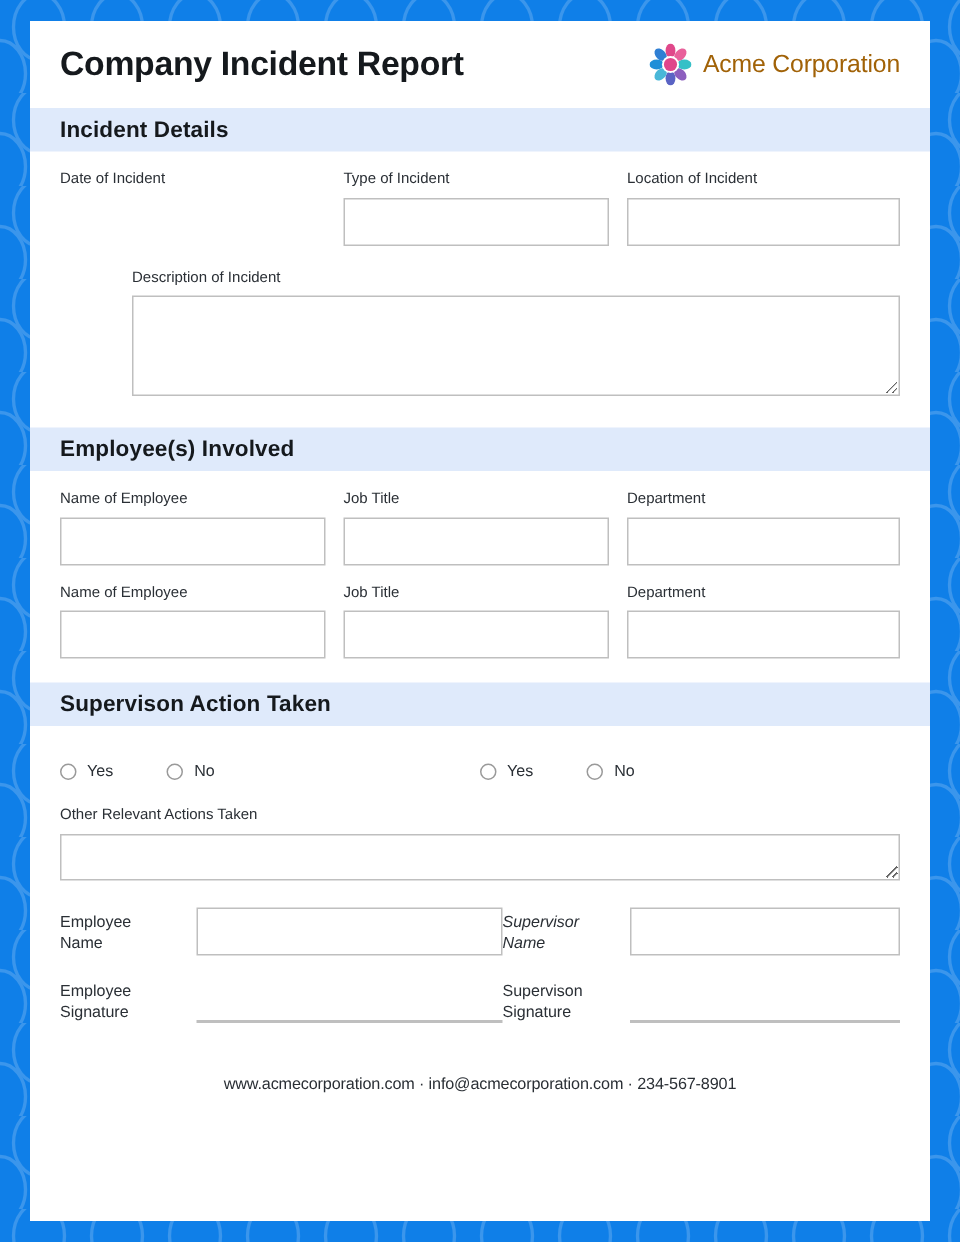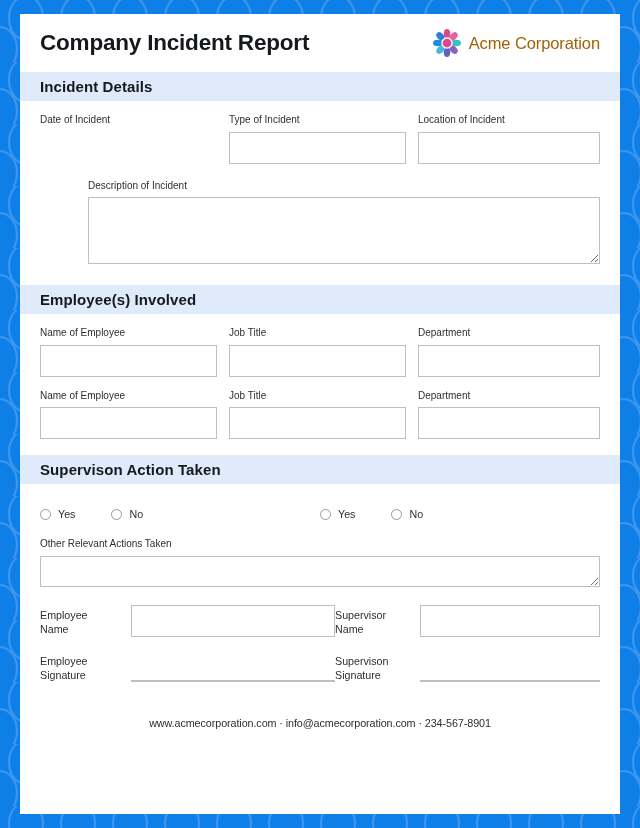--- a/index.html
+++ b/index.html
@@ -346,21 +346,21 @@
       <textarea class="field-box mid" placeholder="" style=""></textarea>
     </div>
 
     <div class="pair-row" style="margin-top:18px;">
       <div class="pair left">
         <div class="pair-label" style="white-space:pre-line;">Employee
 Name</div>
         <input class="pair-box" style="height: 32px;" type="text">
       </div>
       <div class="pair right">
-        <div class="pair-label wide" style="white-space:pre-line;">Supervisor
+        <div class="pair-label wide" style="white-space:pre-line;font-style:italic;">Supervisor
 Name</div>
         <input class="pair-box" style="height: 32px;" type="text">
       </div>
     </div>
 
     <div class="pair-row" style="margin-top:17px;">
       <div class="pair left">
         <div class="pair-label" style="white-space:pre-line;">Employee
 Signature</div>
         <div class="pair-box sig"></div>

